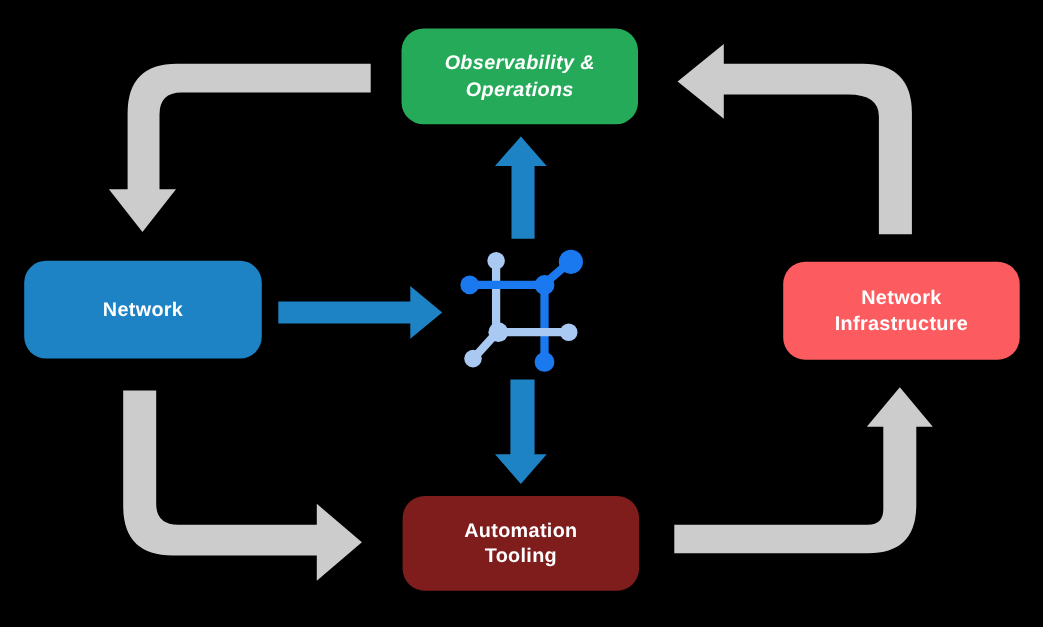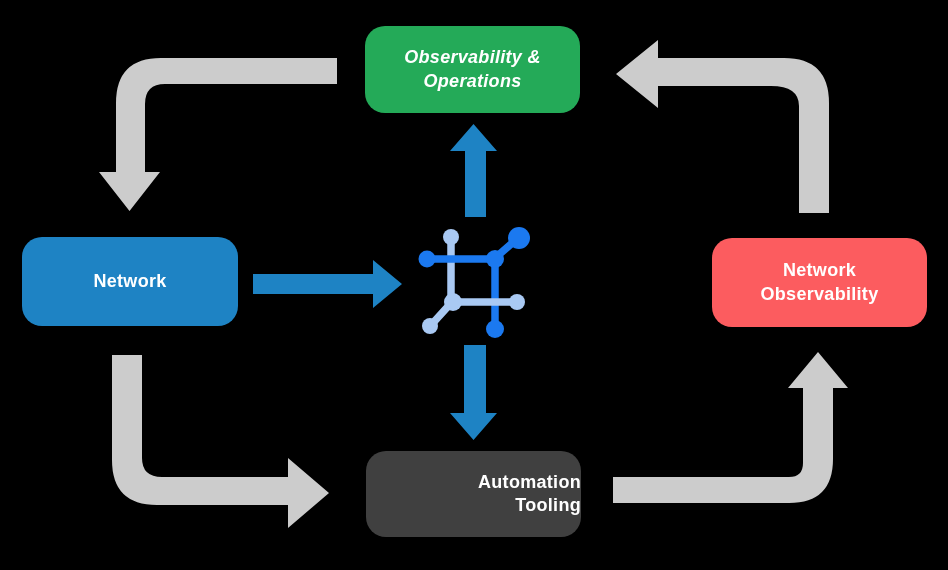--- a/index.html
+++ b/index.html
@@ -84,21 +84,21 @@
     <span>Observability &amp;</span>
     <span>Operations</span>
   </div>
 
   <div class="node-box box-netops" style="background: rgb(30, 131, 196);">
     <span>Network</span>
   </div>
 
   <div class="node-box box-netinfra" style="background: rgb(252, 92, 95);">
     <span>Network</span>
-    <span>Observability</span>
+    <span>Infrastructure</span>
   </div>
 
-  <div class="node-box box-automation" style="background: #404040; align-items: flex-end;">
+  <div class="node-box box-automation" style="background: #7f1d1d;">
     <span>Automation</span>
     <span>Tooling</span>
   </div>
 
 </div>
 
 </body></html>

